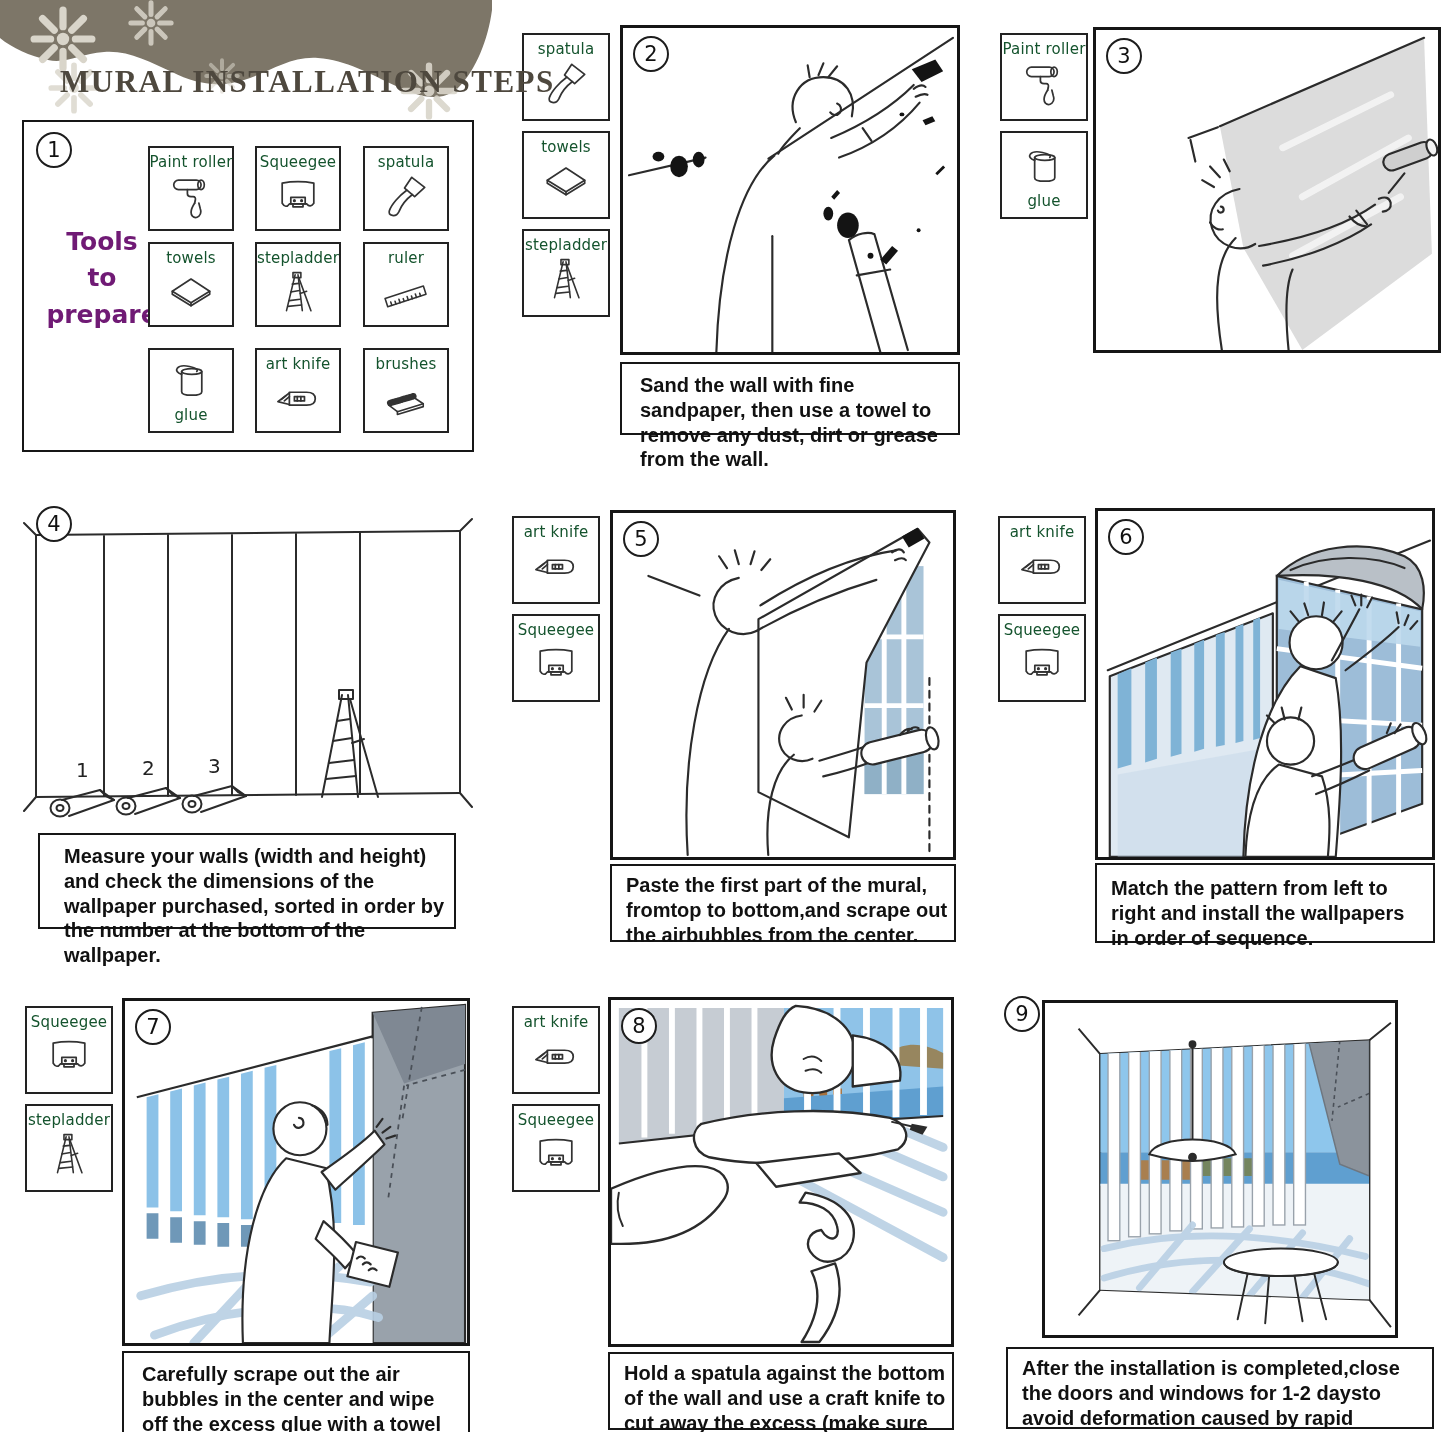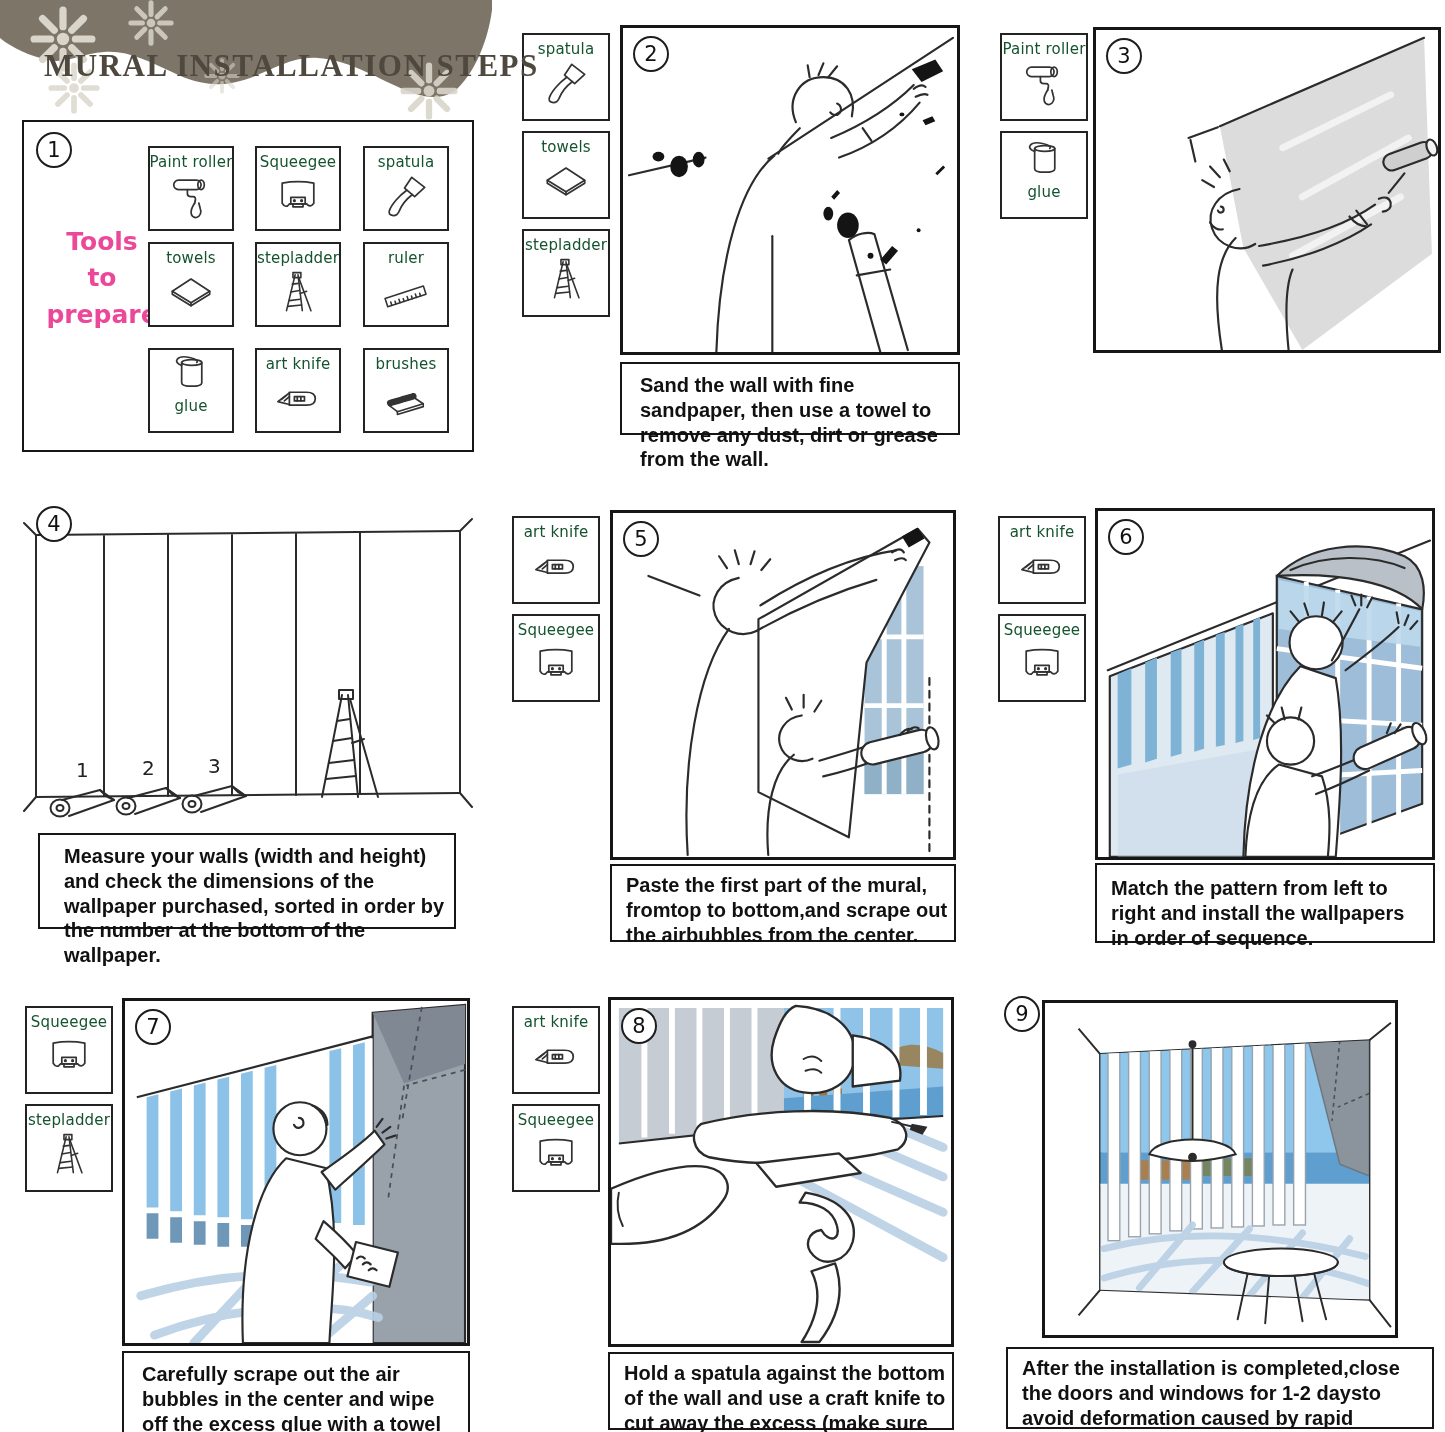--- a/index.html
+++ b/index.html
@@ -1,37 +1,37 @@
 <!DOCTYPE html>
 <html><head>
 <meta charset="utf-8">
 <style>
   html,body{margin:0;padding:0;background:#fff;}
   #canvas{position:relative;width:1445px;height:1432px;background:#fff;overflow:hidden;
           font-family:"Liberation Sans",sans-serif;}
   .band-svg{position:absolute;left:0;top:0;}
   .flower{position:absolute;color:#d9d5ca;}
-  .title{position:absolute;left:44px;top:48px;margin:0;font:bold 31px "Liberation Serif",serif;
+  .title{position:absolute;left:44px;top:48px;margin:16px;font:bold 31px "Liberation Serif",serif;
          letter-spacing:1.5px;color:#4e483e;white-space:nowrap;z-index:3;}
   .panel{position:absolute;border:3px solid #161616;background:#fff;box-sizing:border-box;}
   .caption{position:absolute;border:2.5px solid #161616;background:#fff;box-sizing:border-box;
            font:bold 20px/1.24 "Liberation Sans",sans-serif;color:#111;padding:9px 8px 6px 18px;}
   .caption p{margin:0;}
   .toolbox{position:absolute;width:88px;height:88px;border:2px solid #222;background:#fff;
            display:flex;flex-direction:column;align-items:center;padding-top:5px;box-sizing:border-box;}
   .toolbox.sm{width:86px;height:85px;}
-  .toolbox.label-bottom{flex-direction:column-reverse;padding:4px 0 16px;}
+  .toolbox.label-bottom{flex-direction:column-reverse;padding:4px 0 7px;}
   .toolbox-label{font:15px "DejaVu Sans",sans-serif;color:#14532d;letter-spacing:.2px;white-space:nowrap;}
   .toolbox-icon{width:46px;height:46px;margin-top:2px;flex:0 0 auto;}
   .num{position:absolute;width:36px;height:36px;border:2.5px solid #1d1d1d;border-radius:50%;
        display:flex;align-items:center;justify-content:center;font:21px "DejaVu Sans",sans-serif;
        color:#111;background:#fff;z-index:5;box-sizing:border-box;}
   .illus{position:absolute;left:0;top:0;width:100%;height:100%;}
   .heading{position:absolute;left:12px;top:102px;width:132px;text-align:center;
-           font:bold 25px/1.45 "DejaVu Sans",sans-serif;color:#ec4899;}
+           font:bold 25px/1.45 "DejaVu Sans",sans-serif;color:#701a75;}
   .illus text{font:20px "DejaVu Sans",sans-serif;fill:#222;}
   .defs-hidden{position:absolute;width:0;height:0;overflow:hidden;}
 </style>
 </head>
 <body>
 
 <svg class="defs-hidden" aria-hidden="true">
   <defs>
     <symbol id="icon-paint-roller" viewBox="0 0 64 64">
       <g fill="none" stroke="#333" stroke-width="2.4" stroke-linecap="round" stroke-linejoin="round">

